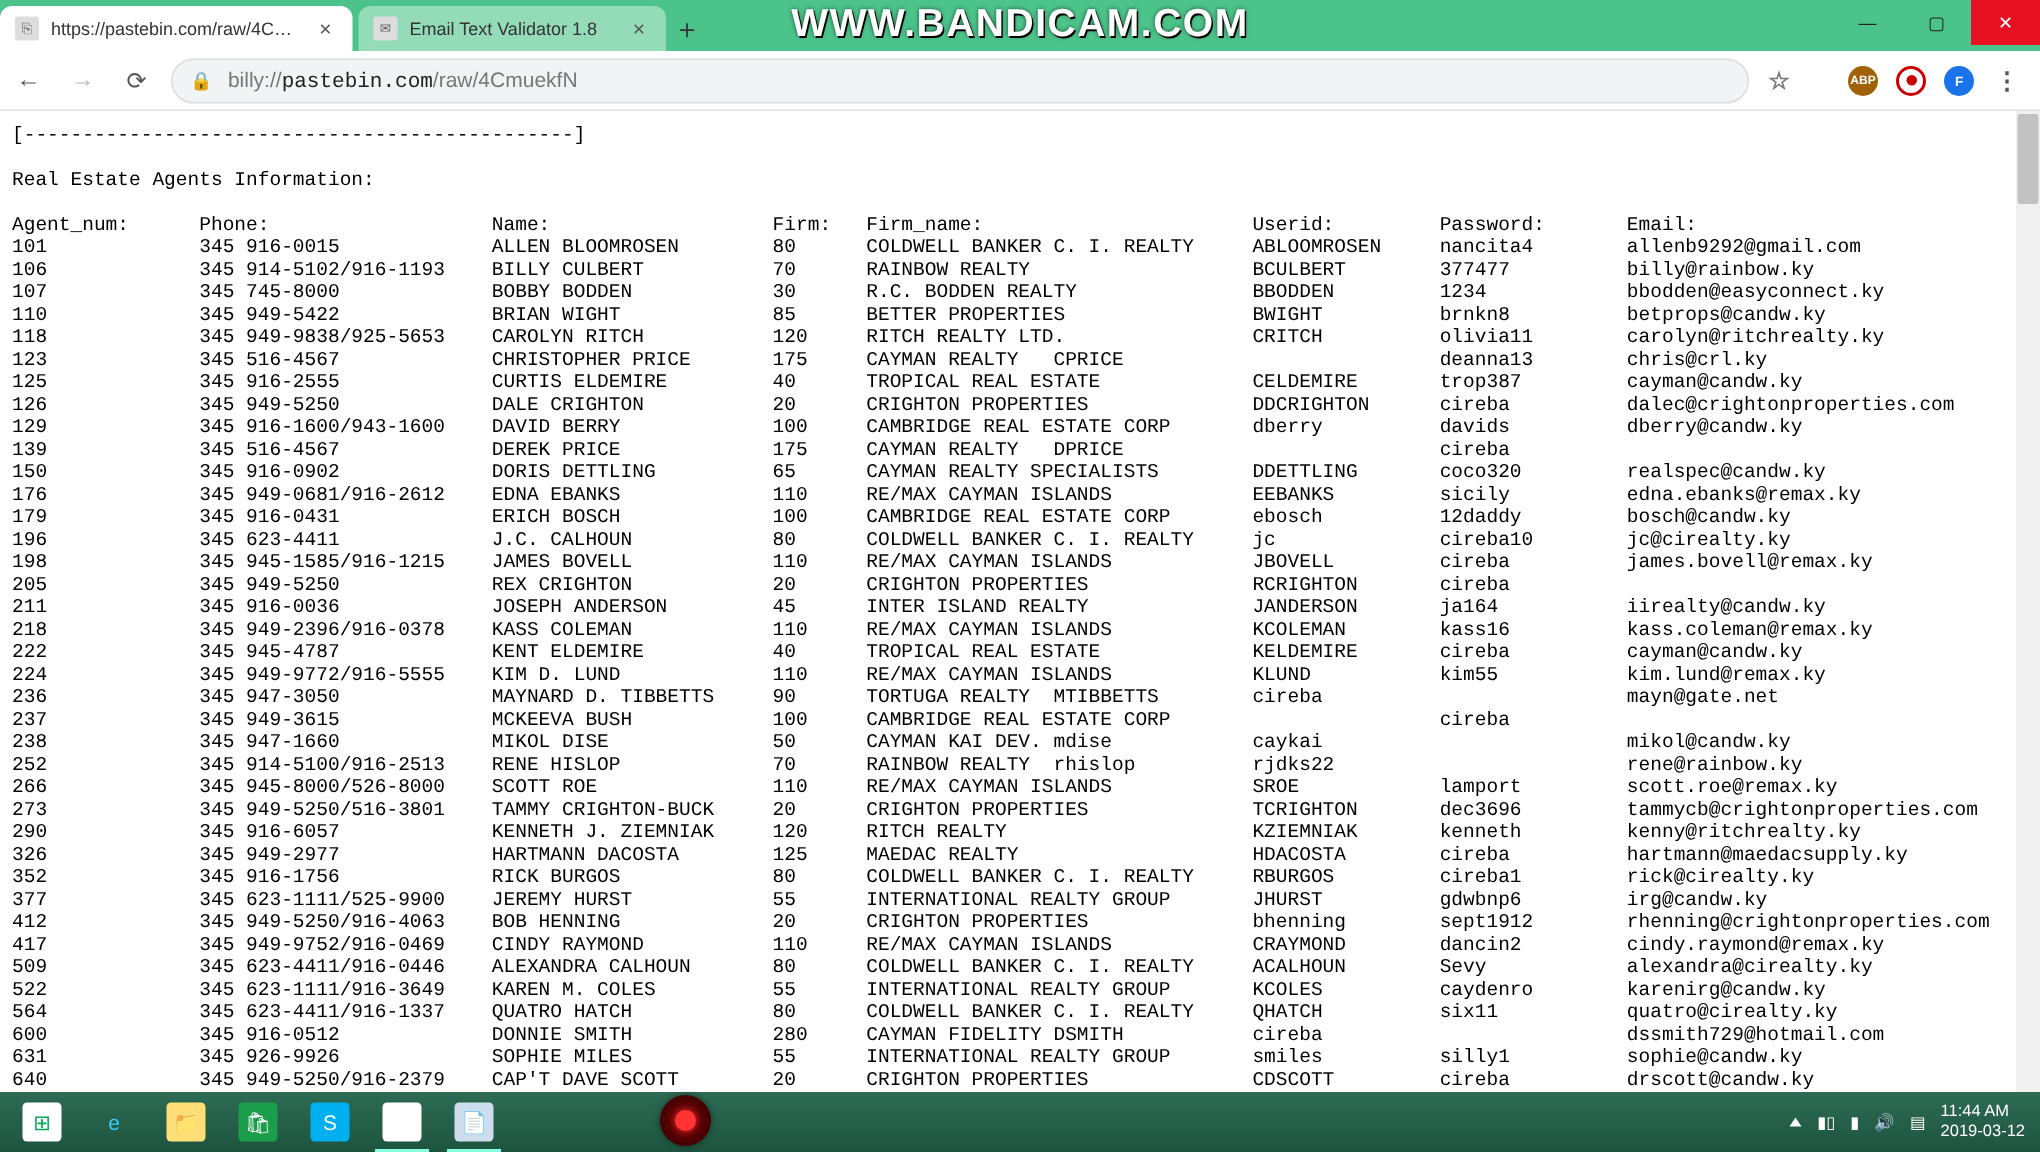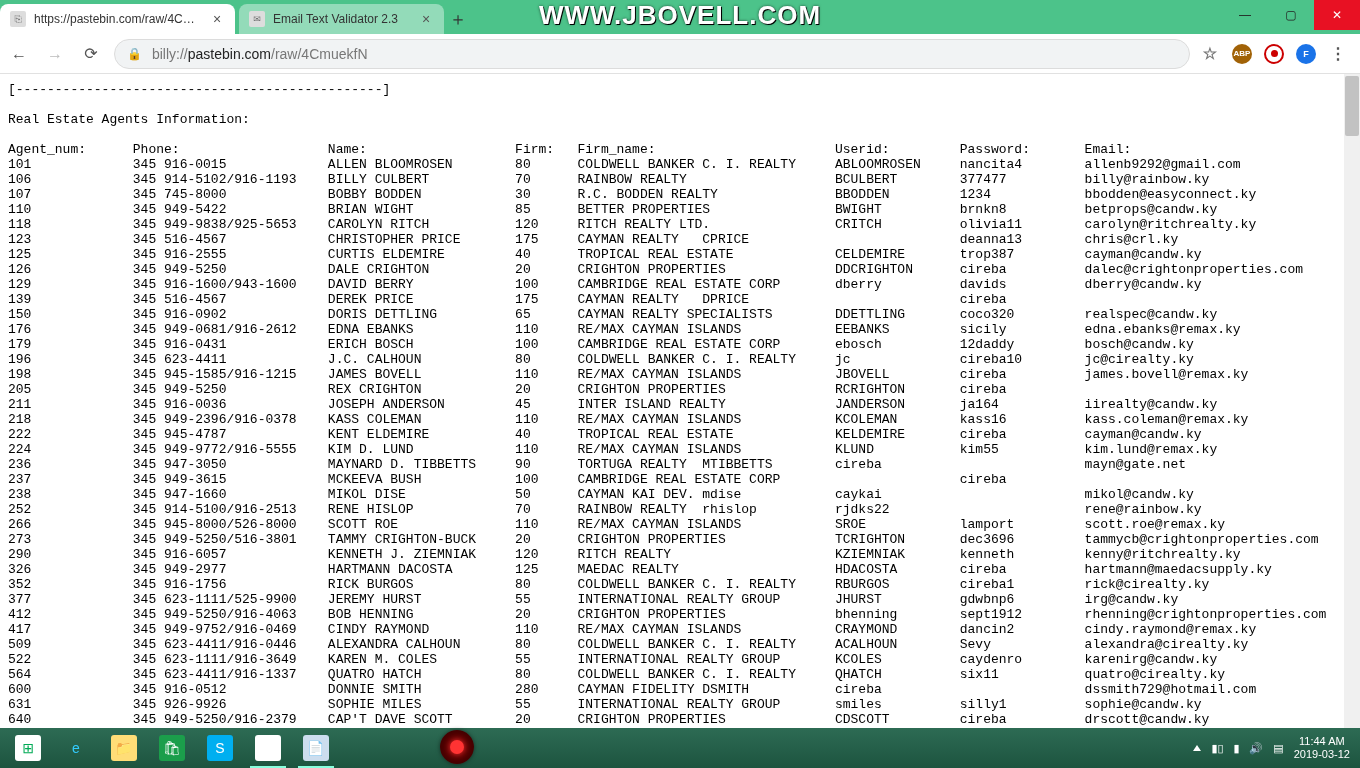--- a/index.html
+++ b/index.html
@@ -33,24 +33,24 @@
   color: #fff; text-shadow: 0 0 3px rgba(0,0,0,.6), 1px 1px 0 #000;
   letter-spacing: 1px; pointer-events: none; z-index: 20;
 }
 
 .addr-row { background: #fff; height: 40px; display: flex; align-items: center; padding: 0 6px; gap: 10px; border-bottom: 1px solid #e1e1e1; }
 .nav-btn { width: 26px; height: 26px; display:flex; align-items:center; justify-content:center; color:#555; font-size:16px; border-radius:50%; }
 .nav-btn.disabled { color: #bbb; }
 .addr-bar { flex: 1; display: flex; align-items: center; gap: 10px; height: 30px; border: 1px solid #dcdcdc; border-radius: 15px; padding: 0 12px; background: #f1f3f4; }
 .lock { color: #1a8340; font-size: 12px; }
 .url { font-size: 14px; color: #777; }
-.url .host { color: #222; }
+.url .host { color: #222; font-family: Liberation Mono, monospace; }
 .ext-icons { display: flex; gap: 12px; align-items: center; padding-right:6px; }
 .ext { width: 20px; height: 20px; border-radius:50%; display:flex; align-items:center; justify-content:center; font-size:9px; font-weight:700; }
-.ext.abp { background:#a16207; color:#fff; font-size:8px; }
+.ext.abp { background:#a16207; color:#fff; font-size:8px;margin-left:24px; }
 .ext.rec { border:2px solid #c00; color:#c00; }
 .ext.rec::after { content:""; width:7px; height:7px; border-radius:50%; background:#c00;}
 .ext.star { color:#777; font-size:16px; background:none; }
 .ext.avatar { background:#1a73e8; color:#fff; }
 .ext.menu { color:#555; background:none; font-size:16px; }
 
 
 .page { flex: 1; background: #fff; overflow: hidden; position: relative; }
 .pre {
   font-family: Consolas, "Courier New", monospace;
@@ -59,48 +59,48 @@
 }
 .scrollbar-v { position:absolute; right:0; top:0; width:16px; height:100%; background:#f0f0f0; }
 .scroll-thumb { position:absolute; right:1px; top:2px; width:14px; height:60px; background:#c2c2c2; border-radius:2px; }
 
 
 .taskbar { height: 40px; background: linear-gradient(#2d6b54,#1d543f); display: flex; align-items: center; padding: 0 4px; }
 .tb-btn { width: 48px; height: 40px; display:flex; align-items:center; justify-content:center; color:#fff; font-size:18px; position:relative; }
 .tb-btn.active::after { content:""; position:absolute; bottom:0; left:6px; right:6px; height:2px; background:#8fd; }
 .task-icon { width: 26px; height: 26px; border-radius:3px; display:flex; align-items:center; justify-content:center; font-size:14px; }
 .tray { margin-left:auto; display:flex; align-items:center; gap:10px; color:#fff; font-size:11px; padding-right:6px; }
-.clock { text-align:center; line-height:13px; font-size:11px; }
+.clock { text-align:left; line-height:13px; font-size:11px; }
 .tri { width:0;height:0;border-left:4px solid transparent;border-right:4px solid transparent;border-bottom:6px solid #fff;}
 
 .rec-badge {
   position: fixed; left: 440px; top: 730px;
   width: 34px; height: 34px; border-radius: 50%;
   background: radial-gradient(circle,#700 0%,#400 70%);
   display:flex; align-items:center; justify-content:center; z-index:30;
   box-shadow: 0 0 4px rgba(0,0,0,.5);
 }
 .rec-badge::after { content:""; width:14px;height:14px;border-radius:50%;background:#f33; box-shadow:0 0 6px #f33;}
 
 
 </style>
 </head>
 <body>
 
 <div class="browser-chrome">
-  <div class="watermark">WWW.JBOVELL.COM</div>
+  <div class="watermark">WWW.BANDICAM.COM</div>
   <div class="titlebar">
     <div class="tab active">
       <span class="favicon">⎘</span>
       <span class="title">https://pastebin.com/raw/4Cmu…</span>
       <span class="close">×</span>
     </div>
     <div class="tab inactive">
       <span class="favicon">✉</span>
-      <span class="title">Email Text Validator 2.3</span>
+      <span class="title">Email Text Validator 1.8</span>
       <span class="close">×</span>
     </div>
     <div class="newtab">＋</div>
     <div class="tb-spacer"></div>
     <div class="window-controls">
       <div class="wc">—</div>
       <div class="wc">▢</div>
       <div class="wc close">✕</div>
     </div>
   </div>

